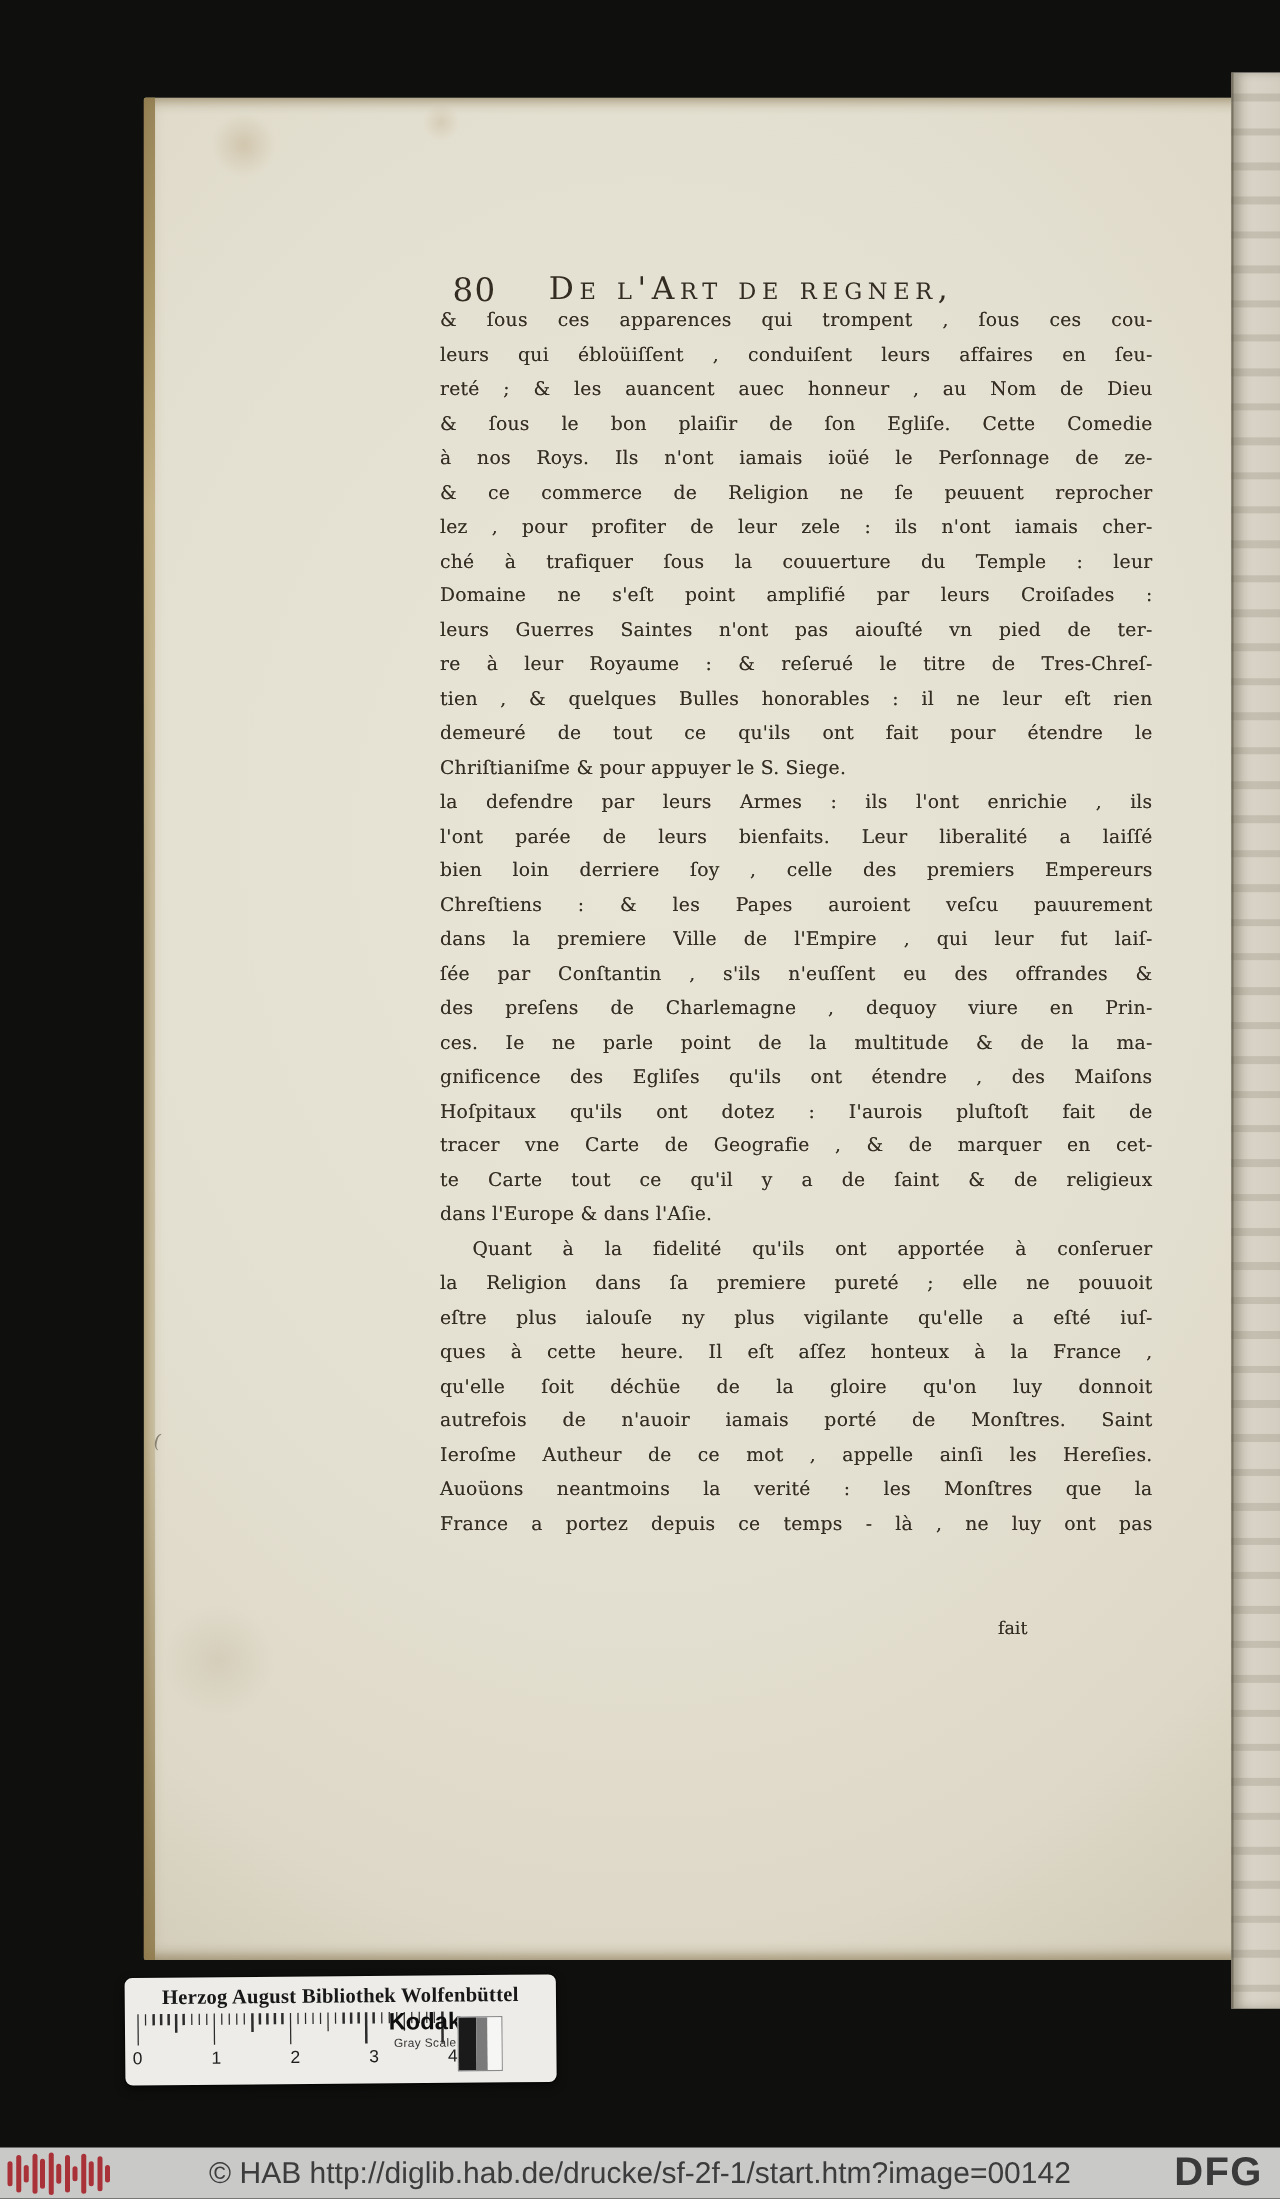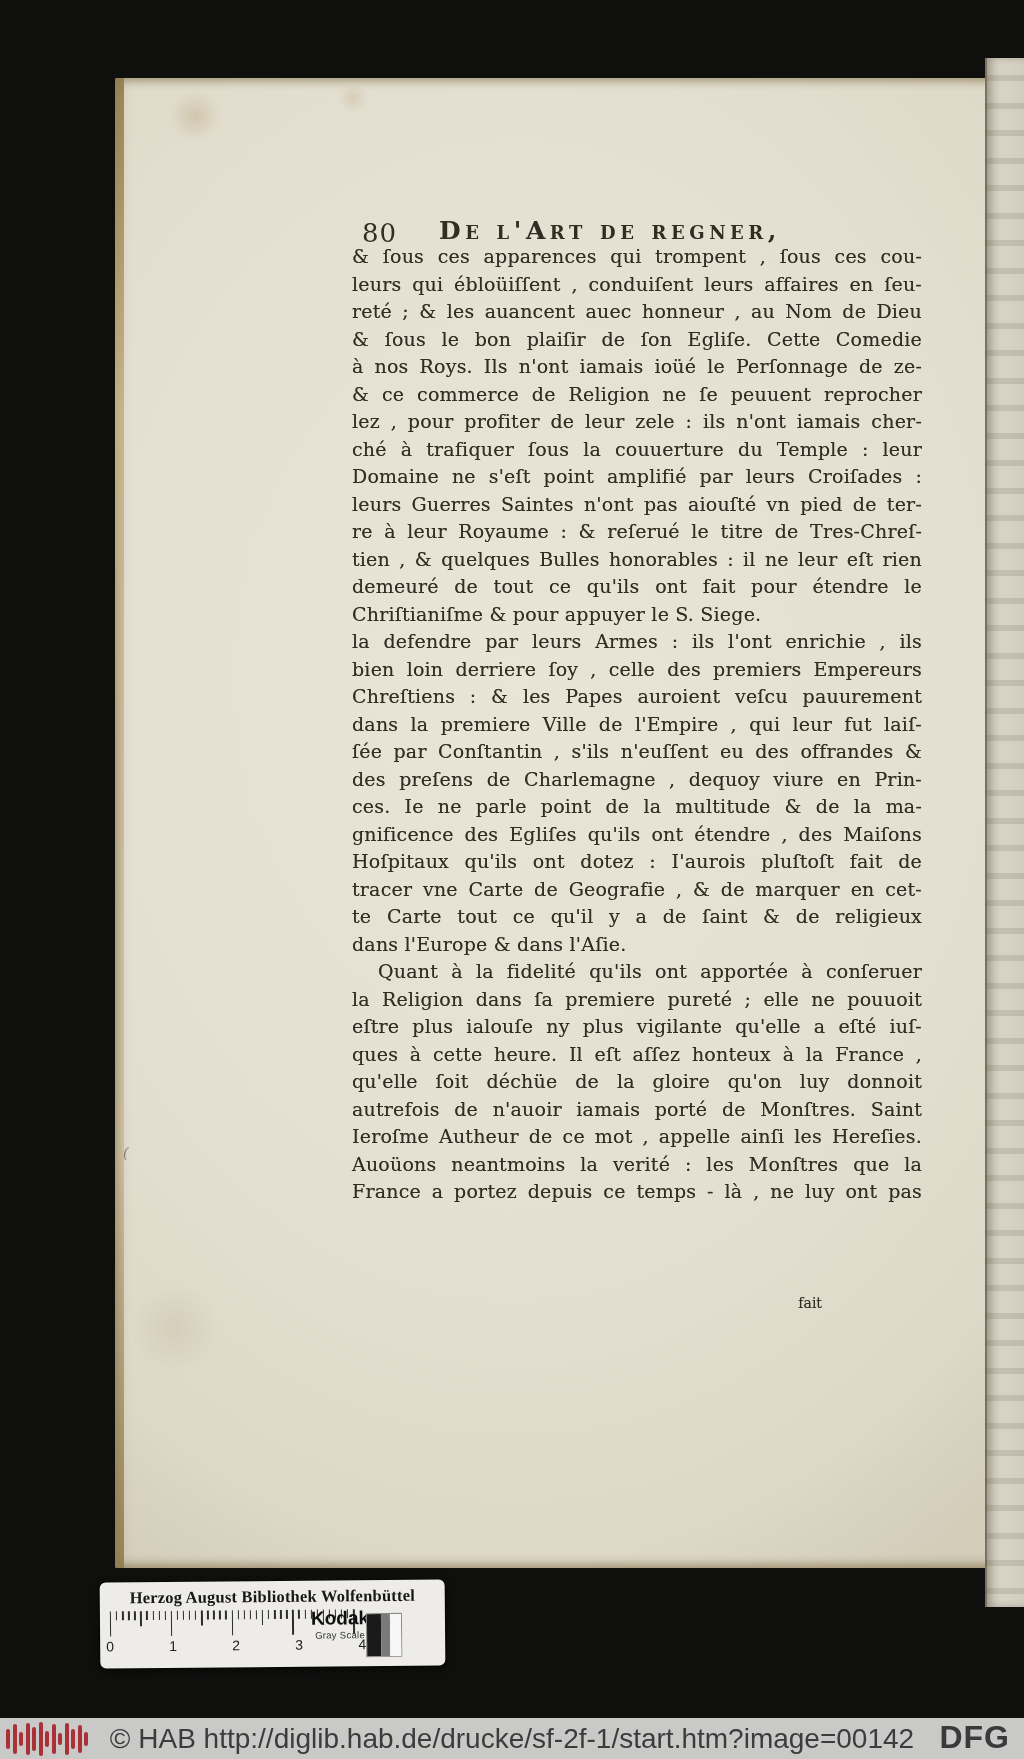--- a/index.html
+++ b/index.html
@@ -29,25 +29,25 @@
       rgba(170,148,96,.45) 45%, rgba(170,148,96,.38) 72%, #8d7848 100%);
     opacity:.85;border-radius:2px 0 0 2px;
   }
   .pagenum{
     position:absolute;left:247px;top:140px;
     font-size:26px;color:var(--ink,#332c22);letter-spacing:1px;
   }
   .running-title{
     position:absolute;left:324px;top:138px;
     font-size:25px;color:var(--ink,#332c22);
-    font-variant:small-caps;letter-spacing:4.5px;white-space:nowrap;font-weight:bold;
+    font-variant:small-caps;letter-spacing:4.5px;white-space:nowrap;
   }
   .body-text{
     position:absolute;left:237px;top:165px;width:570px;
-    font-size:19px;line-height:27.5px;letter-spacing:.2px;
+    font-size:15px;line-height:27.5px;letter-spacing:.2px;
     color:var(--ink,#332c22);
     text-shadow:0 0 .4px rgba(51,44,34,.55);
   }
   .tline{height:27.5px;text-align:justify;text-align-last:justify;white-space:normal;}
   .tline.end{text-align-last:left;}
   .tline.ind{text-indent:26px;}
   .catchword{
     position:absolute;left:237px;top:1217px;width:570px;box-sizing:border-box;
     padding-right:100px;text-align:right;
     font-size:14px;color:var(--ink,#332c22);
@@ -100,21 +100,21 @@
   .sw{height:100%;}
   .sw.b{width:40%;background:#1a1a1a;}
   .sw.g{width:28%;background:#7a7a7a;}
   .sw.w{flex:1;background:#f6f6f4;}
   
   .footer-bar{position:absolute;left:0;top:1718px;width:1024px;height:41px;background:var(--bar,#c9c9c8);}
   .hab-logo{position:absolute;left:6px;top:3px;height:35px;display:flex;align-items:center;}
   .hab-bar{width:4px;border-radius:2px;background:var(--hab-red,#a93138);flex:none;margin-right:2.5px;}
   .footer-url{
     position:absolute;left:0;top:0;width:100%;height:41px;line-height:42px;text-align:center;
-    font-family:"Liberation Sans","DejaVu Sans",sans-serif;font-size:28px;color:#3c3c3c;
+    font-family:"Liberation Sans","DejaVu Sans",sans-serif;font-size:24px;color:#3c3c3c;
   }
   .dfg-logo{
     position:absolute;right:14px;top:1px;
     font-family:"Liberation Sans","DejaVu Sans",sans-serif;font-weight:bold;
     font-size:32px;letter-spacing:1px;color:#3a3a3a;
   }
 </style>
 </head>
 <body>
 
@@ -131,20 +131,21 @@
       <div class="tline">&amp; ce commerce de Religion ne ſe peuuent reprocher</div>
       <div class="tline">lez , pour profiter de leur zele : ils n'ont iamais cher-</div>
       <div class="tline">ché à trafiquer ſous la couuerture du Temple : leur</div>
       <div class="tline">Domaine ne s'eſt point amplifié par leurs Croiſades :</div>
       <div class="tline">leurs Guerres Saintes n'ont pas aiouſté vn pied de ter-</div>
       <div class="tline">re à leur Royaume : &amp; reſerué le titre de Tres-Chreſ-</div>
       <div class="tline">tien , &amp; quelques Bulles honorables : il ne leur eſt rien</div>
       <div class="tline">demeuré de tout ce qu'ils ont fait pour étendre le</div>
       <div class="tline end">Chriſtianiſme &amp; pour appuyer le S. Siege.</div>
       <div class="tline">la defendre par leurs Armes : ils l'ont enrichie , ils</div>
+      <div class="tline">l'ont parée de leurs bienfaits.  Leur liberalité a laiſſé</div>
       <div class="tline">bien loin derriere ſoy , celle des premiers Empereurs</div>
       <div class="tline">Chreſtiens : &amp; les Papes auroient veſcu pauurement</div>
       <div class="tline">dans la premiere Ville de l'Empire , qui leur fut laiſ-</div>
       <div class="tline">ſée par Conſtantin , s'ils n'euſſent eu des offrandes &amp;</div>
       <div class="tline">des preſens de Charlemagne , dequoy viure en Prin-</div>
       <div class="tline">ces.  Ie ne parle point de la multitude &amp; de la ma-</div>
       <div class="tline">gnificence des Egliſes qu'ils ont étendre , des Maiſons</div>
       <div class="tline">Hoſpitaux qu'ils ont dotez : I'aurois pluſtoſt fait de</div>
       <div class="tline">tracer vne Carte de Geografie , &amp; de marquer en cet-</div>
       <div class="tline">te Carte tout ce qu'il y a de ſaint &amp; de religieux</div>

